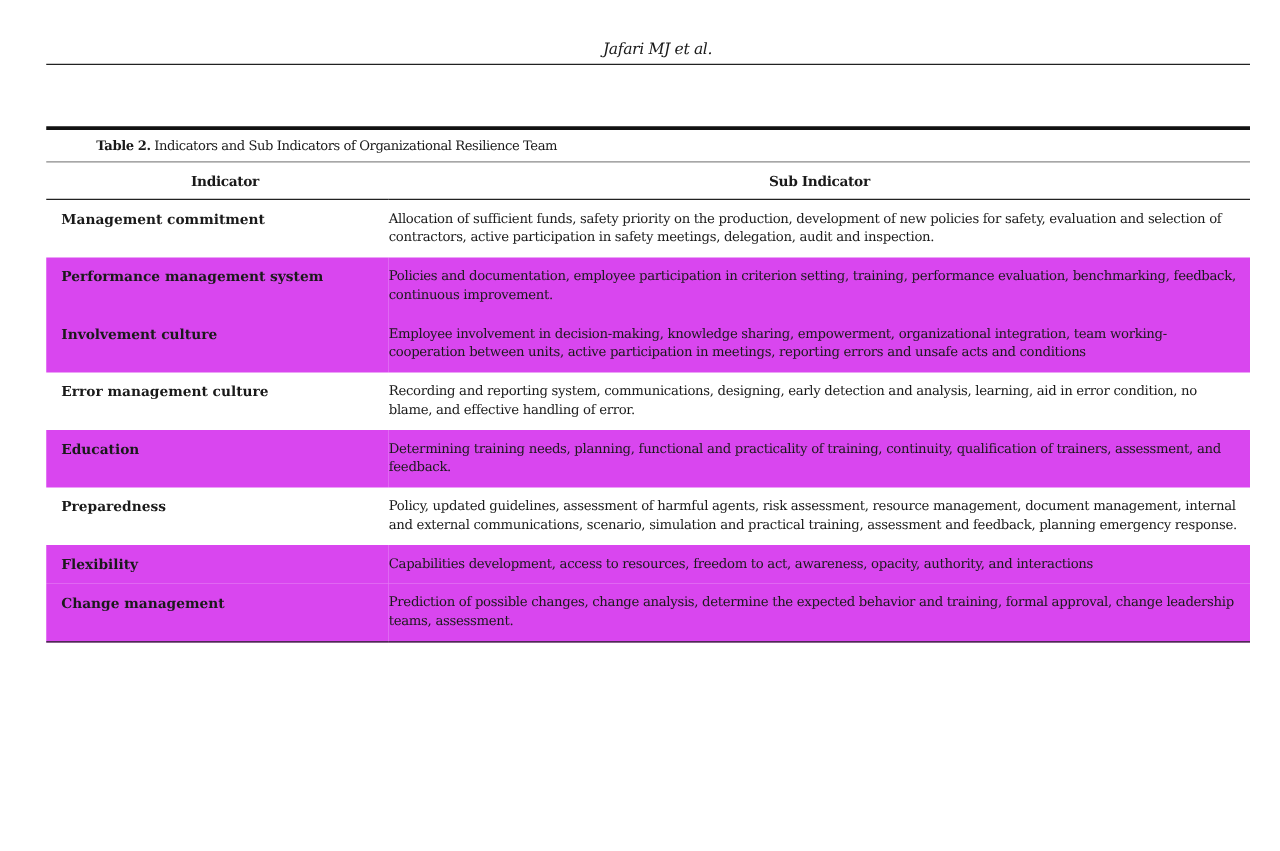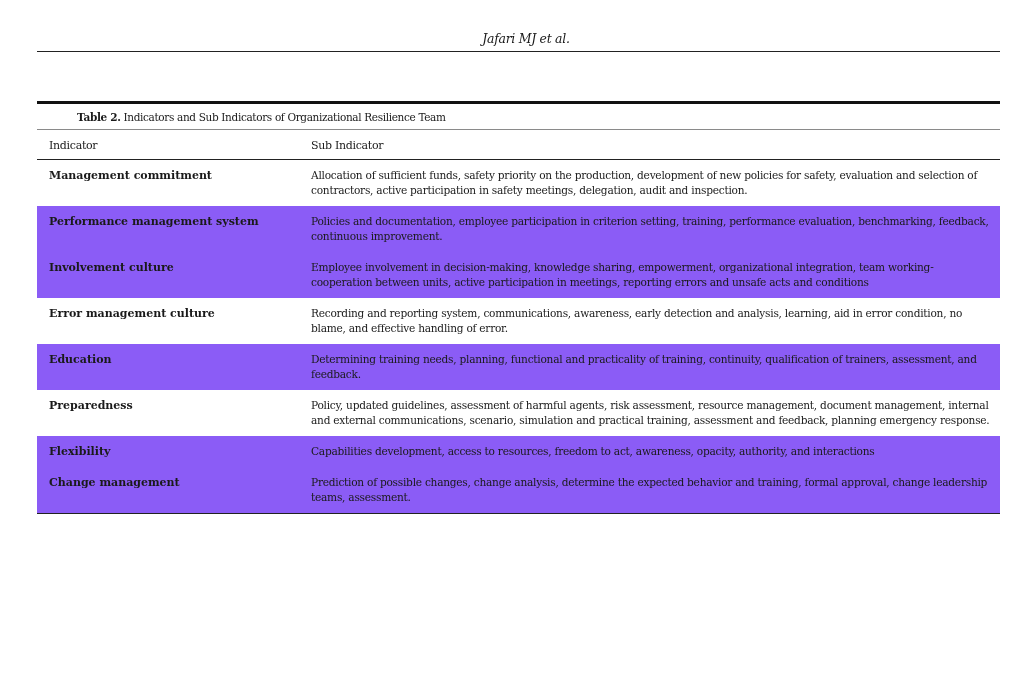--- a/index.html
+++ b/index.html
@@ -8,26 +8,26 @@
   .running-head { position: absolute; left: 37px; width: 963px; top: 0; height: 51px;
                   border-bottom: 1.5px solid #222; }
   .running-head span { position: absolute; left: 15px; right: 0; top: 31px; text-align: center;
                        font-style: italic; font-size: 12.5px; letter-spacing: -0.3px; }
   .table-wrap { position: absolute; left: 37px; top: 101px; width: 963px; }
   .top-rule { height: 3px; background: #111; }
   .caption { font-size: 10.5px; letter-spacing: -0.35px; padding: 7px 0 5px 0; line-height: 13px;
              border-bottom: 1.5px solid #8a8a8a; }
   .caption b { font-weight: bold; margin-left: 40px; }
   table { width: 100%; border-collapse: collapse; font-size: 10.6px; line-height: 15px; }
-  thead th { text-align: left; font-weight: normal; padding: 8px 0 6px 0; border-bottom: 1.5px solid #222;
+  thead th { text-align: center; font-weight: bold; padding: 8px 0 6px 0; border-bottom: 1.5px solid #222;
              font-size: 11px; letter-spacing: -0.3px; }
   th.c1, td.c1 { width: 252px; padding-left: 12px; }
   td { vertical-align: top; padding: 8px 10px 8px 0; letter-spacing: -0.25px; }
   td.c1 { font-weight: bold; font-size: 11px; letter-spacing: 0; }
-  tr.alt td { background: #8b5cf6; }
+  tr.alt td { background: #d946ef; }
   tbody tr:last-child td { border-bottom: 1.5px solid #222; }
 </style>
 </head>
 <body>
 
 <div class="running-head">
   <span>Jafari MJ et al.</span>
 </div>
 
 <div class="table-wrap">
@@ -51,21 +51,21 @@
         <tr class="alt">
           <td class="c1">Performance management system</td>
           <td>Policies and documentation, employee participation in criterion setting, training, performance evaluation, benchmarking, feedback, continuous improvement.</td>
         </tr>
         <tr class="alt">
           <td class="c1">Involvement culture</td>
           <td>Employee involvement in decision-making, knowledge sharing, empowerment, organizational integration, team working-cooperation between units, active participation in meetings, reporting errors and unsafe acts and conditions</td>
         </tr>
         <tr>
           <td class="c1">Error management culture</td>
-          <td>Recording and reporting system, communications, awareness, early detection and analysis, learning, aid in error condition, no blame, and effective handling of error.</td>
+          <td>Recording and reporting system, communications, designing, early detection and analysis, learning, aid in error condition, no blame, and effective handling of error.</td>
         </tr>
         <tr class="alt">
           <td class="c1">Education</td>
           <td>Determining training needs, planning, functional and practicality of training, continuity, qualification of trainers, assessment, and feedback.</td>
         </tr>
         <tr>
           <td class="c1">Preparedness</td>
           <td>Policy, updated guidelines, assessment of harmful agents, risk assessment, resource management, document management, internal and external communications, scenario, simulation and practical training, assessment and feedback, planning emergency response.</td>
         </tr>
         <tr class="alt">

